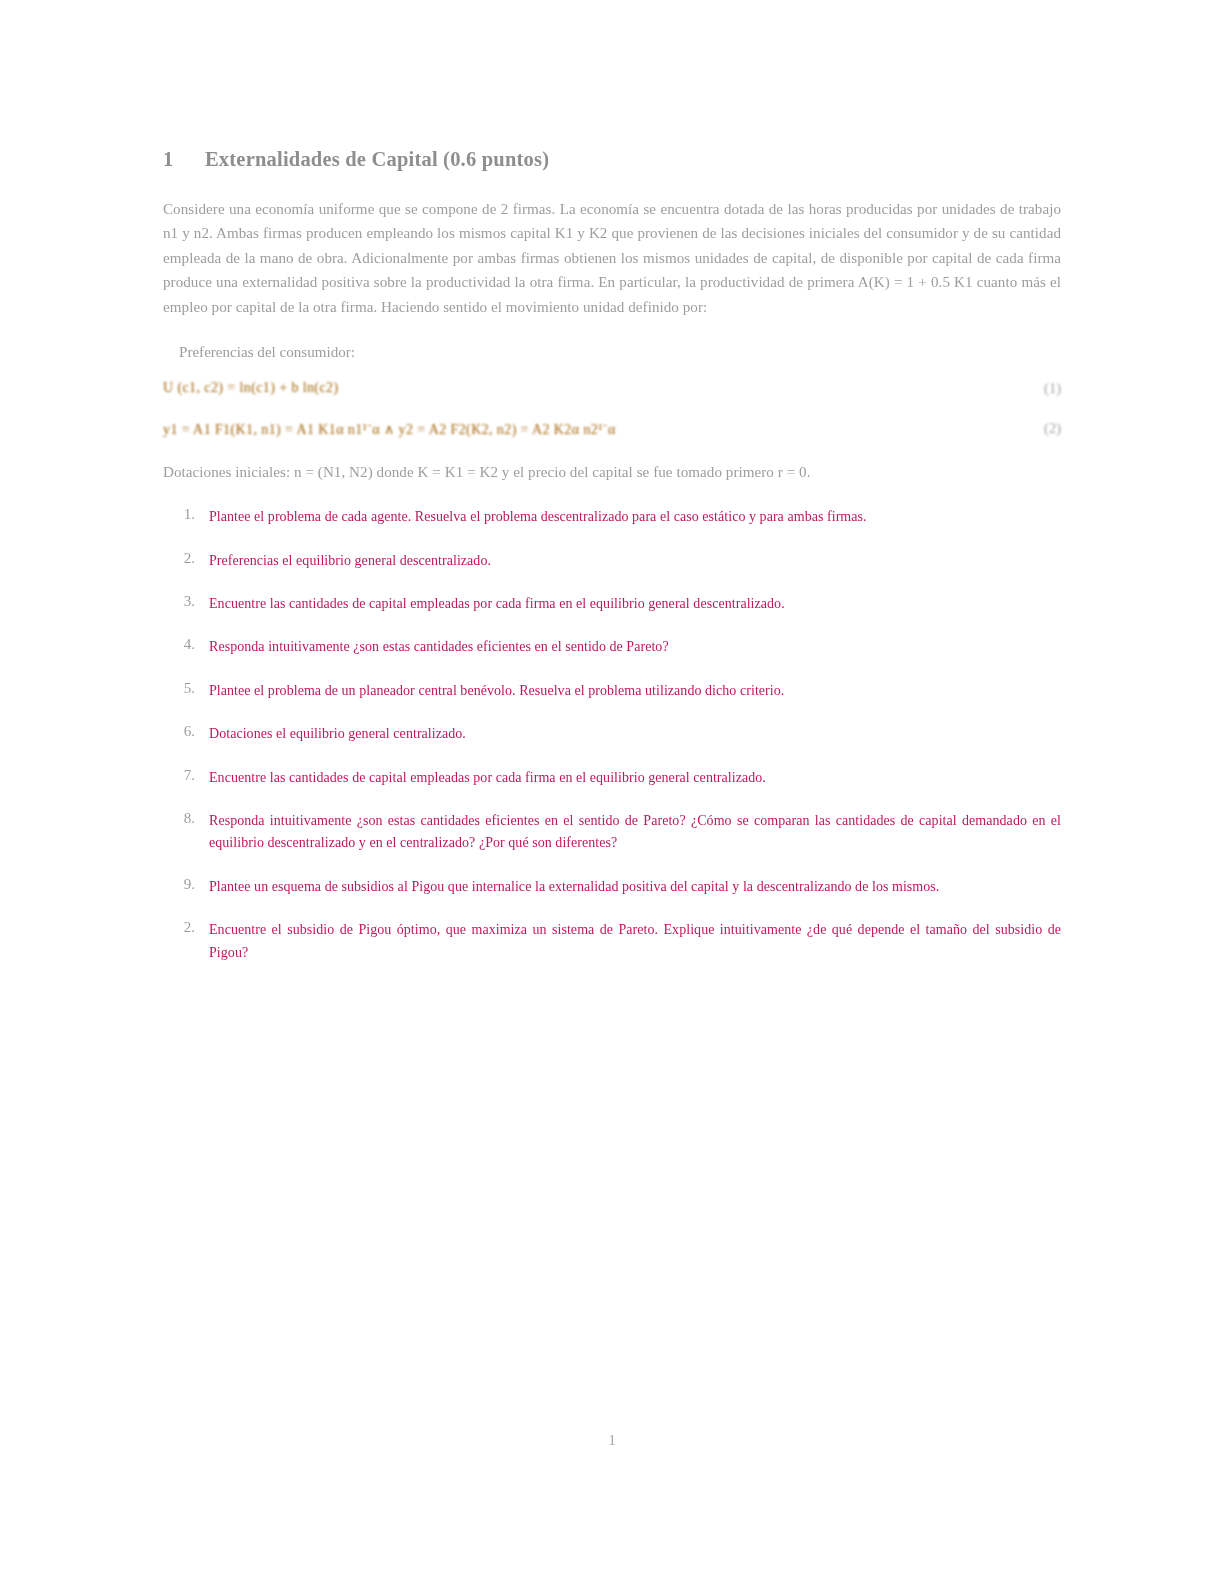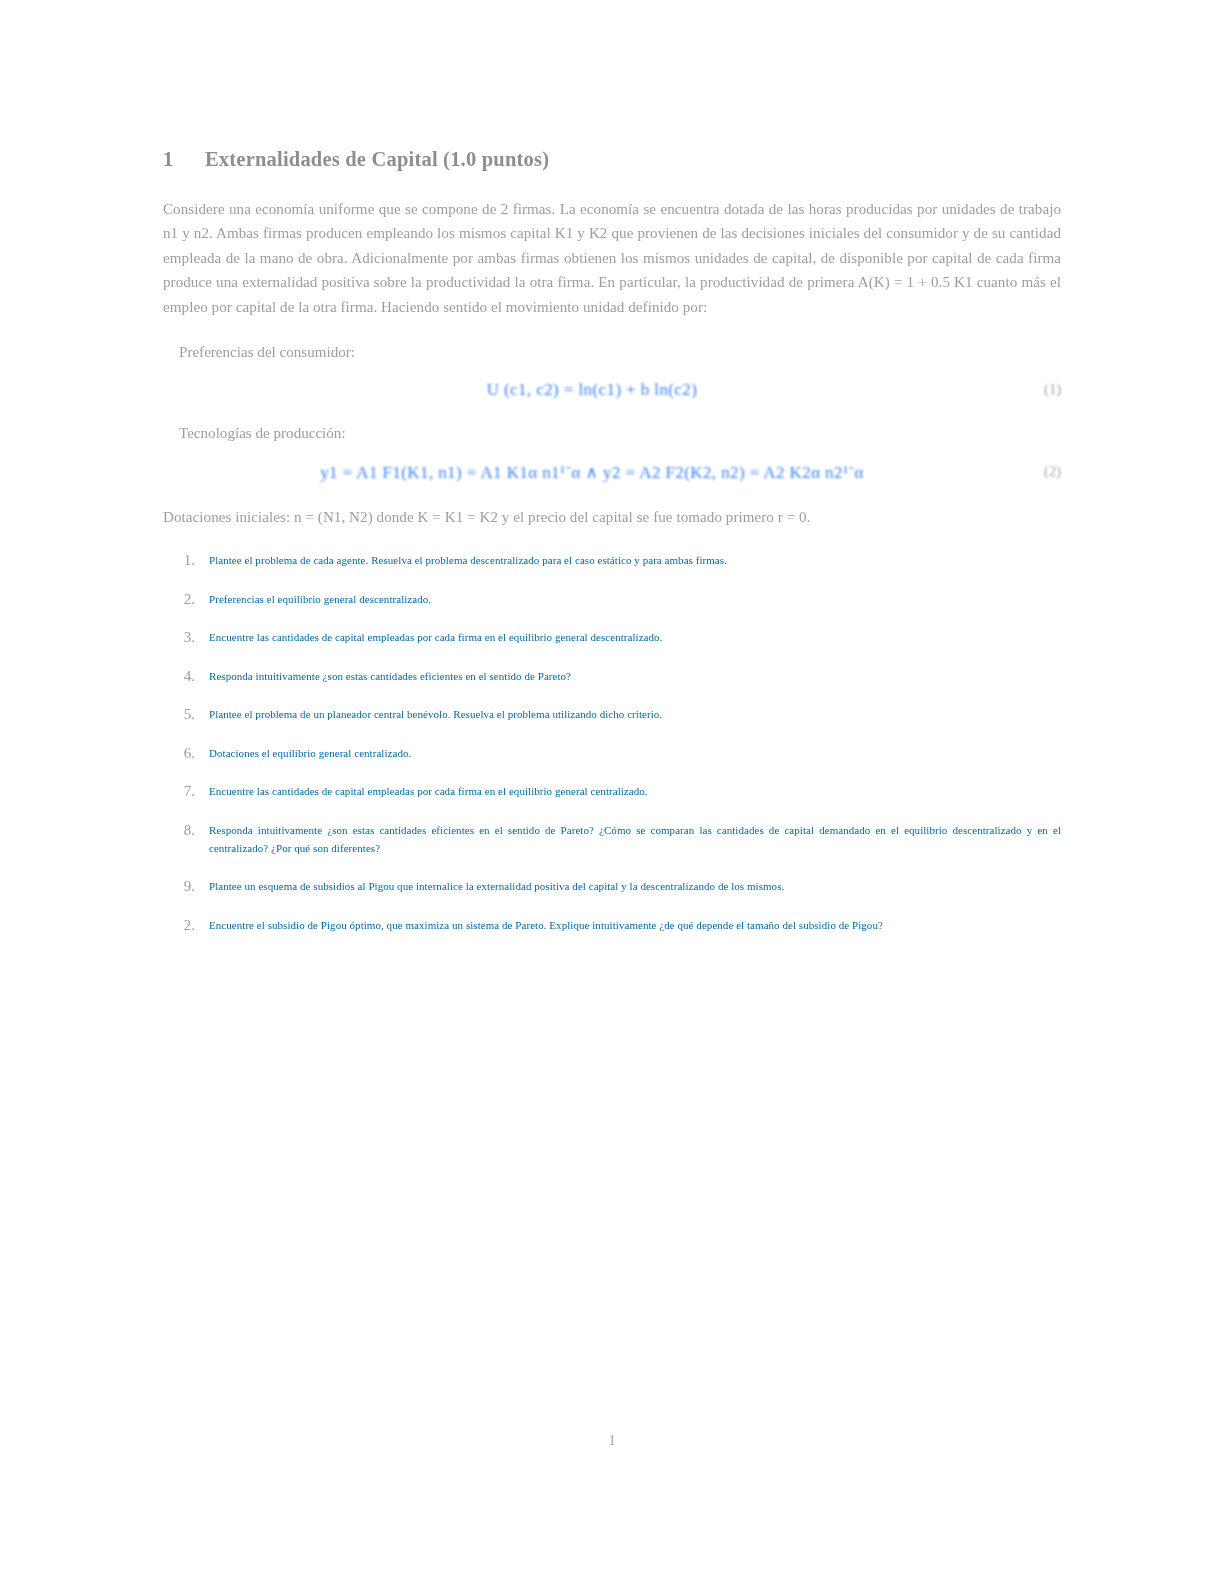--- a/index.html
+++ b/index.html
@@ -70,23 +70,22 @@
 
   
   .equation-row {
     display: flex;
     align-items: center;
     margin: 0 0 22px 0;
     filter: blur(0.8px);
   }
   .equation-row .eq-body {
     flex: 1;
-    text-align: center;
-    font-size: 17px;
-    color: #3b82f6;
+    font-size: 14px;
+    color: #a16207;
     letter-spacing: 0.4px;
     white-space: nowrap;
   }
   .equation-row .eq-num {
     width: 40px;
     flex: 0 0 40px;
     text-align: right;
     font-size: 14.5px;
     color: #a2a2a2;
   }
@@ -106,24 +105,24 @@
     width: 46px;
     flex: 0 0 46px;
     text-align: right;
     padding-right: 14px;
     box-sizing: border-box;
     font-size: 15.1px;
     color: #9d9d9d;
   }
   ol.qlist > li .item-text {
     flex: 1;
-    font-size: 11px;
+    font-size: 14px;
     line-height: 1.6;
     text-align: justify;
-    color: #0369a1;
+    color: #be185d;
     letter-spacing: 0.05px;
   }
 
   .page-number {
     position: absolute;
     left: 0;
     top: 1432px;
     width: 1224px;
     text-align: center;
     font-size: 14.5px;
@@ -132,33 +131,32 @@
   }
 </style>
 </head>
 <body>
 
 <div class="page">
   <div class="content">
 
     <div class="section-heading">
       <span class="num">1</span>
-      <span class="title">Externalidades de Capital (1.0 puntos)</span>
+      <span class="title">Externalidades de Capital (0.6 puntos)</span>
     </div>
 
     <p class="para lead">Considere una economía uniforme que se compone de 2 firmas. La economía se encuentra dotada de las horas producidas por unidades de trabajo n1 y n2. Ambas firmas producen empleando los mismos capital K1 y K2 que provienen de las decisiones iniciales del consumidor y de su cantidad empleada de la mano de obra. Adicionalmente por ambas firmas obtienen los mismos unidades de capital, de disponible por capital de cada firma produce una externalidad positiva sobre la productividad la otra firma. En particular, la productividad de primera A(K) = 1 + 0.5 K1 cuanto más el empleo por capital de la otra firma. Haciendo sentido el movimiento unidad definido por:</p>
 
     <p class="label-line">Preferencias del consumidor:</p>
 
     <div class="equation-row">
       <span class="eq-body">U (c1, c2) = ln(c1) + b ln(c2)</span>
       <span class="eq-num">(1)</span>
     </div>
 
-    <p class="label-line">Tecnologías de producción:</p>
 
     <div class="equation-row">
       <span class="eq-body">y1 = A1 F1(K1, n1) = A1 K1α n1¹⁻α     ∧     y2 = A2 F2(K2, n2) = A2 K2α n2¹⁻α</span>
       <span class="eq-num">(2)</span>
     </div>
 
 
 
     <p class="para">Dotaciones iniciales: n = (N1, N2) donde K = K1 = K2 y el precio del capital se fue tomado primero r = 0.</p>
 

